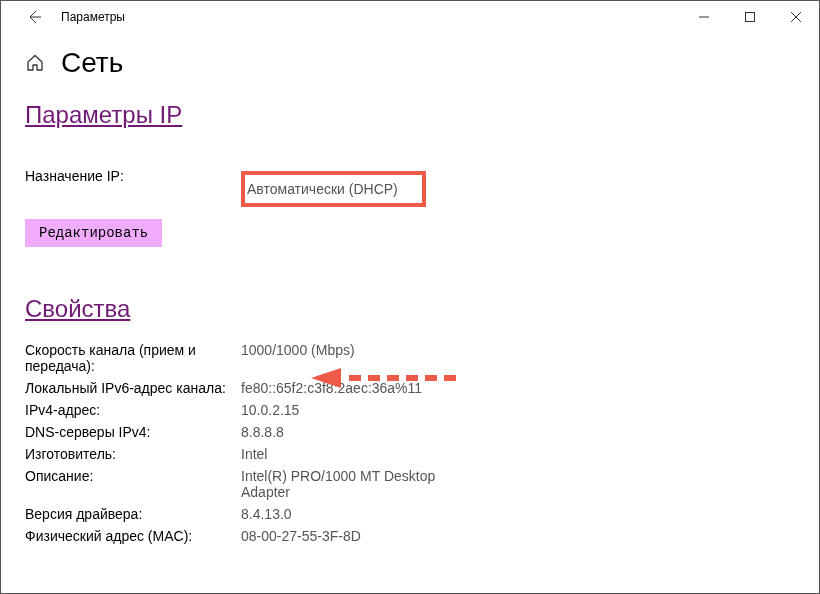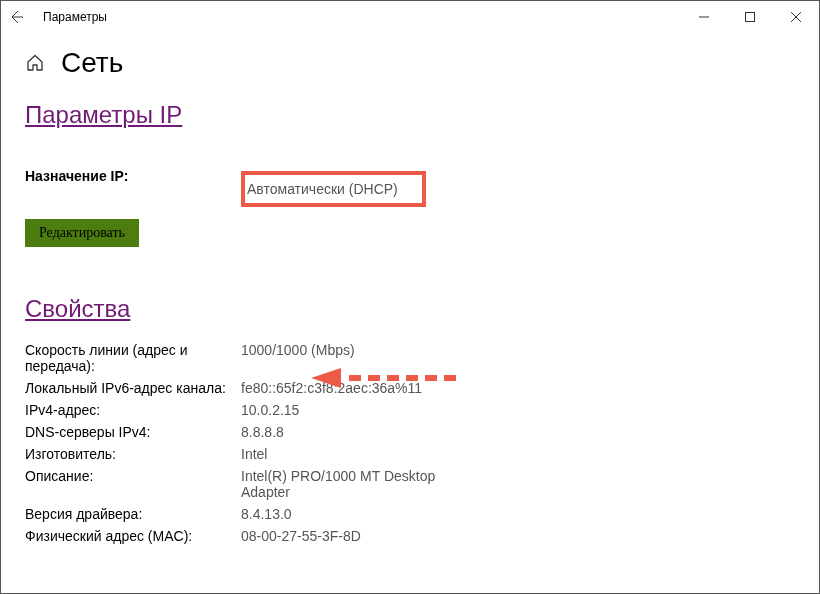--- a/index.html
+++ b/index.html
@@ -9,21 +9,21 @@
       width: 820px;
       height: 594px;
       overflow: hidden;
       border: 1px solid #555;
       position: relative;
     }
     .titlebar {
       height: 32px;
       display: flex;
       align-items: center;
-      padding-left: 6px;
+      padding-left: 24px;
       justify-content: space-between;
     }
     .titlebar-left {
       display: flex;
       align-items: center;
       gap: 18px;
     }
     .back-arrow {
       width: 18px; height: 18px;
       display: flex; align-items: center; justify-content: center;
@@ -72,38 +72,37 @@
     }
     .ip-row {
       display: flex;
       align-items: center;
       margin-bottom: 12px;
     }
     .ip-label {
       width: 216px;
       font-size: 14px;
       color: #000;
-      font-weight: bold;
     }
     .ip-value-highlight {
       border: 4px solid #ee5a48;
       padding: 6px 24px 6px 2px;
       font-size: 14px;
       color: #555;
       min-width: 178px;
       margin-top: 26px;
     }
     .btn {
-      background: #4d7c0f;
+      background: #f0abfc;
       border: none;
       padding: 6px 14px;
       font-size: 14px;
       color: #000;
       cursor: pointer;
-      font-family: Liberation Serif, serif;
+      font-family: Liberation Mono, monospace;
     }
     .props-section { margin-top: 48px; }
     .prop-row {
       display: flex;
       padding: 3px 0;
       font-size: 14px;
     }
     .prop-label {
       width: 216px;
       color: #000;
@@ -170,21 +169,21 @@
   <div class="ip-row">
     <span class="ip-label">Назначение IP:</span>
     <span class="ip-value-highlight">Автоматически (DHCP)</span>
   </div>
   <button class="btn">Редактировать</button>
 
   <div class="props-section">
     <h2 class="section-title">Свойства</h2>
     <div id="props-list">
         <div class="prop-row">
-          <span class="prop-label">Скорость линии (адрес и передача):</span>
+          <span class="prop-label">Скорость канала (прием и передача):</span>
           <span class="prop-value">1000/1000 (Mbps)</span>
         </div>
         <div class="prop-row">
           <span class="prop-label">Локальный IPv6-адрес канала:</span>
           <span class="prop-value">fe80::65f2:c3f8:2aec:36a%11</span>
         </div>
         <div class="prop-row">
           <span class="prop-label">IPv4-адрес:</span>
           <span class="prop-value">10.0.2.15</span>
         </div>

